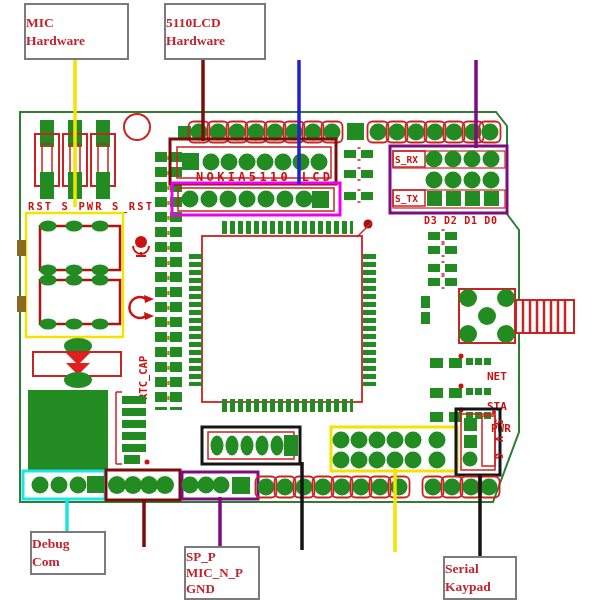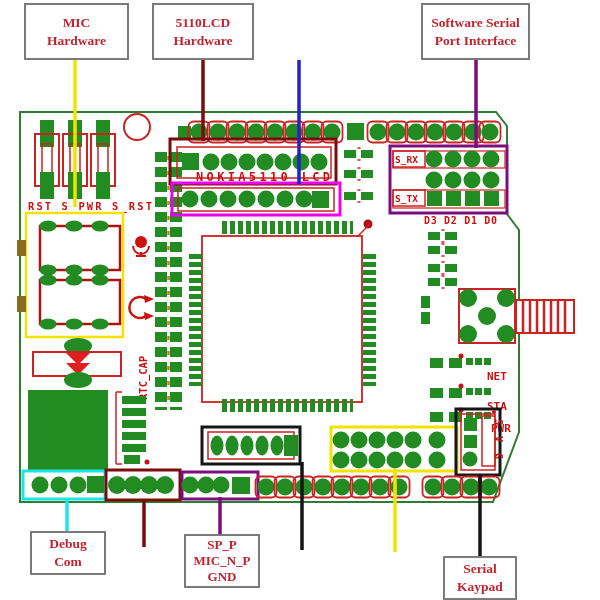--- a/index.html
+++ b/index.html
@@ -1,20 +1,20 @@
 <!DOCTYPE html>
 <html><head>
 <meta charset="utf-8">
 <style>
   html,body{margin:0;padding:0;background:#fff;}
   .stage{position:relative;width:600px;height:600px;background:#fff;overflow:hidden;
          font-family:"Liberation Serif",serif;}
   svg{position:absolute;left:0;top:0;}
   .callout{position:absolute;border:2px solid #7b7b7b;background:#fff;
-           display:flex;flex-direction:column;align-items:center;justify-content:center;
+           display:flex;flex-direction:column;align-items:flex-start;justify-content:center;
            font-weight:bold;color:#c2232e;text-align:center;line-height:1.3;font-size:13.5px;}
   .callout span{display:block;white-space:nowrap;}
   .small{font-size:13px;line-height:1.25;}
 </style>
 </head>
 <body>
 
 <div class="stage">
 
 <svg width="600" height="600" viewBox="0 0 600 600">
@@ -325,34 +325,30 @@
   <line x1="220" y1="497" x2="220" y2="547" stroke-width="3.5" stroke="#7d0c7d"></line>
   <line x1="302" y1="462" x2="302" y2="550" stroke-width="3.5" stroke="#151515"></line>
   <line x1="395" y1="469" x2="395" y2="552" stroke-width="3.5" stroke="#f2e300"></line>
   <line x1="480" y1="474" x2="480" y2="556" stroke-width="3.5" stroke="#151515"></line>
 </svg>
 
 <div class="callout" style="left:24px;top:3px;width:101px;height:53px">
   <span>MIC</span>
   <span>Hardware</span>
 </div>
-<div class="callout" style="left:152px;top:3px;width:98px;height:53px">
+<div class="callout" style="left:164px;top:3px;width:98px;height:53px">
   <span>5110LCD</span>
   <span>Hardware</span>
-</div>
-<div class="callout" style="left:421px;top:3px;width:105px;height:53px">
-  <span>Software Serial</span>
-  <span>Port Interface</span>
 </div>
 
 <div class="callout" style="left:30px;top:531px;width:72px;height:40px">
   <span>Debug</span>
   <span>Com</span>
 </div>
-<div class="callout small" style="left:184px;top:534px;width:72px;height:50px">
+<div class="callout small" style="left:184px;top:546px;width:72px;height:50px">
   <span>SP_P</span>
   <span>MIC_N_P</span>
   <span>GND</span>
 </div>
 <div class="callout" style="left:443px;top:556px;width:70px;height:40px">
   <span>Serial</span>
   <span>Kaypad</span>
 </div>
 
 </div>

